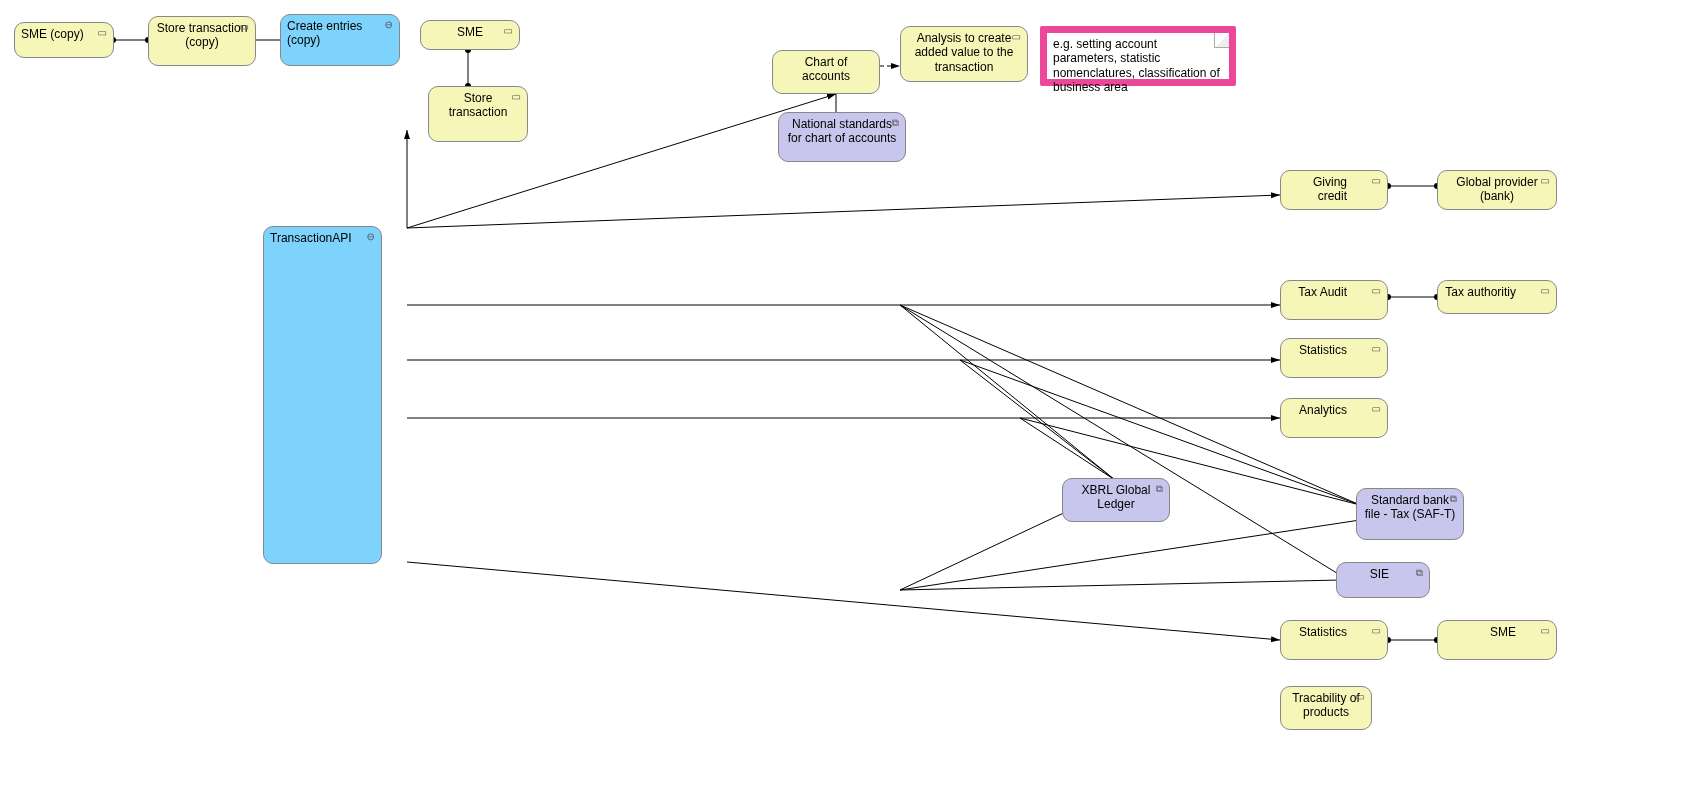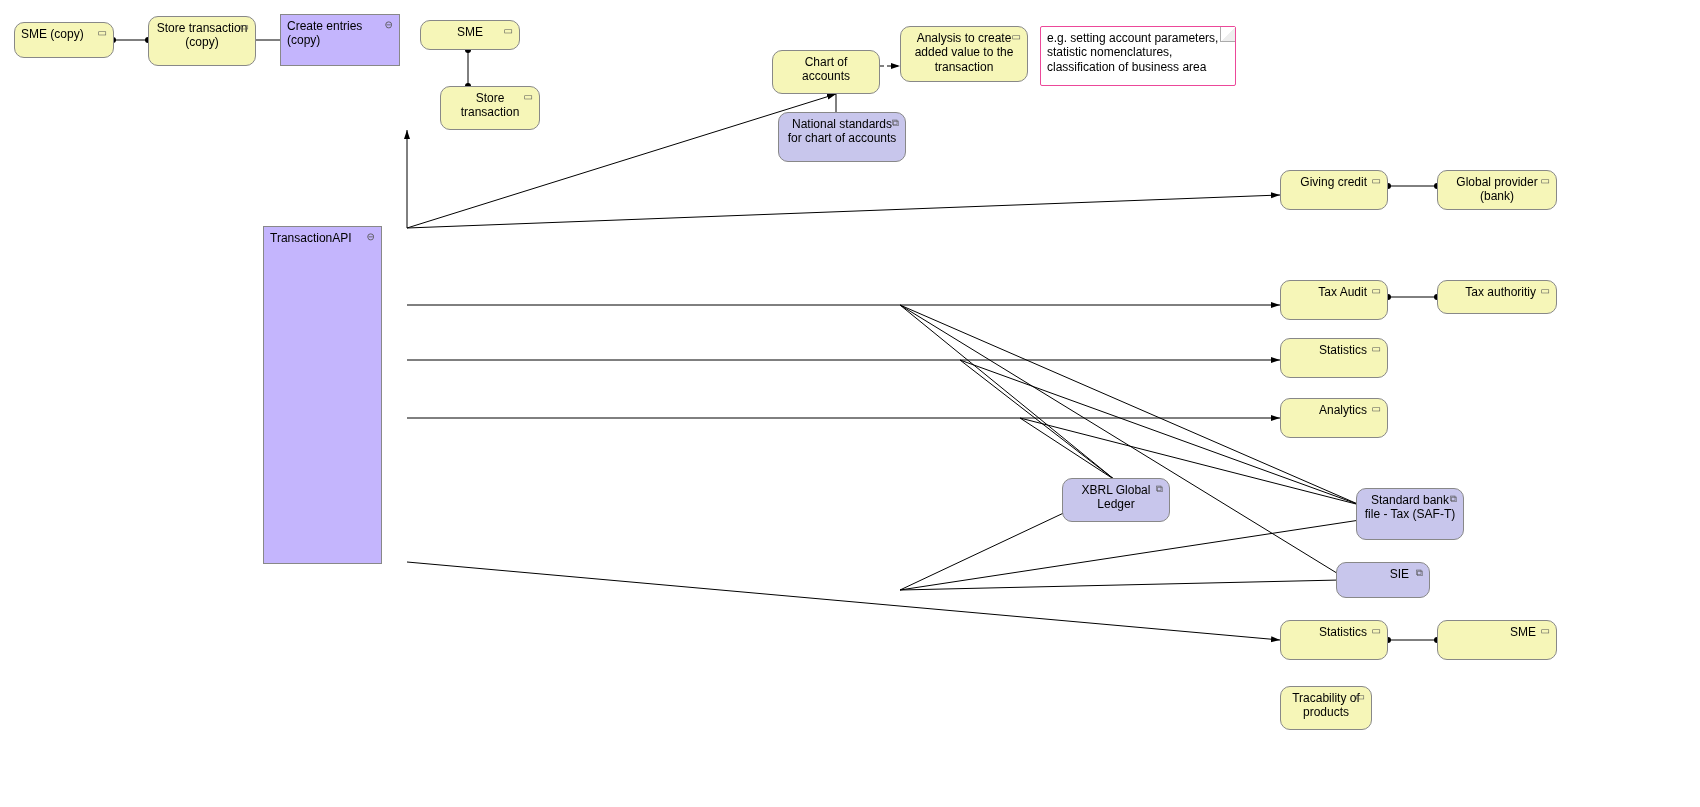--- a/index.html
+++ b/index.html
@@ -1,24 +1,24 @@
 <!DOCTYPE html>
 <html><head>
 <meta charset="utf-8">
 <style>
   html,body{margin:0;padding:0;background:#fff;font-family:"Segoe UI",Arial,sans-serif;font-size:12px;color:#000;}
   #stage{position:relative;width:1700px;height:807px;}
   .node{position:absolute;box-sizing:border-box;border:1px solid #888;padding:4px 6px;line-height:1.2;}
   .yellow{background:#f6f6b8;border-radius:10px;}
-  .cyan{background:#c4b5fd;border-radius:0;}
+  .cyan{background:#7dd3fc;border-radius:10px;}
   .purple{background:#c8c6ec;border-radius:10px;}
-  .note{background:#fff;border:1px solid #ec4899;border-radius:2px;}
+  .note{background:#fff;border:7px solid #ec4899;border-radius:2px;}
   .title{text-align:center;}
   .tl{text-align:left;}
-  .tr{text-align:right;padding-right:20px;}
+  .tr{text-align:right;padding-right:40px;}
   .deco{position:absolute;top:4px;right:6px;font-size:10px;color:#555;pointer-events:none;}
   svg{position:absolute;left:0;top:0;pointer-events:none;}
   .edge{stroke:#000;stroke-width:1;fill:none;}
   .edge-dash{stroke-dasharray:4 3;}
   .note-corner{position:absolute;right:0;top:0;width:14px;height:14px;border-left:1px solid #aaa;border-bottom:1px solid #aaa;background:linear-gradient(135deg,#fff 50%,#eee 50%);}
 </style>
 </head>
 <body>
 
 <div id="stage">
@@ -85,21 +85,21 @@
 </div>
 <div class="node cyan tl" style="left:280px;top:14px;width:120px;height:52px">
   <span>Create entries (copy)</span>
   <span class="deco">⊖</span>
 </div>
 
 <div class="node yellow title" style="left:420px;top:20px;width:100px;height:30px">
   <span>SME</span>
   <span class="deco">▭</span>
 </div>
-<div class="node yellow title" style="left:440px;top:86px;width:100px;height:44px">
+<div class="node yellow title" style="left:428px;top:86px;width:100px;height:56px">
   <span>Store transaction</span>
   <span class="deco">▭</span>
 </div>
 
 <div class="node cyan tl" style="left:263px;top:226px;width:119px;height:338px">
   <span>TransactionAPI</span>
   <span class="deco">⊖</span>
 </div>
 
 <div class="node yellow title" style="left:772px;top:50px;width:108px;height:44px">

